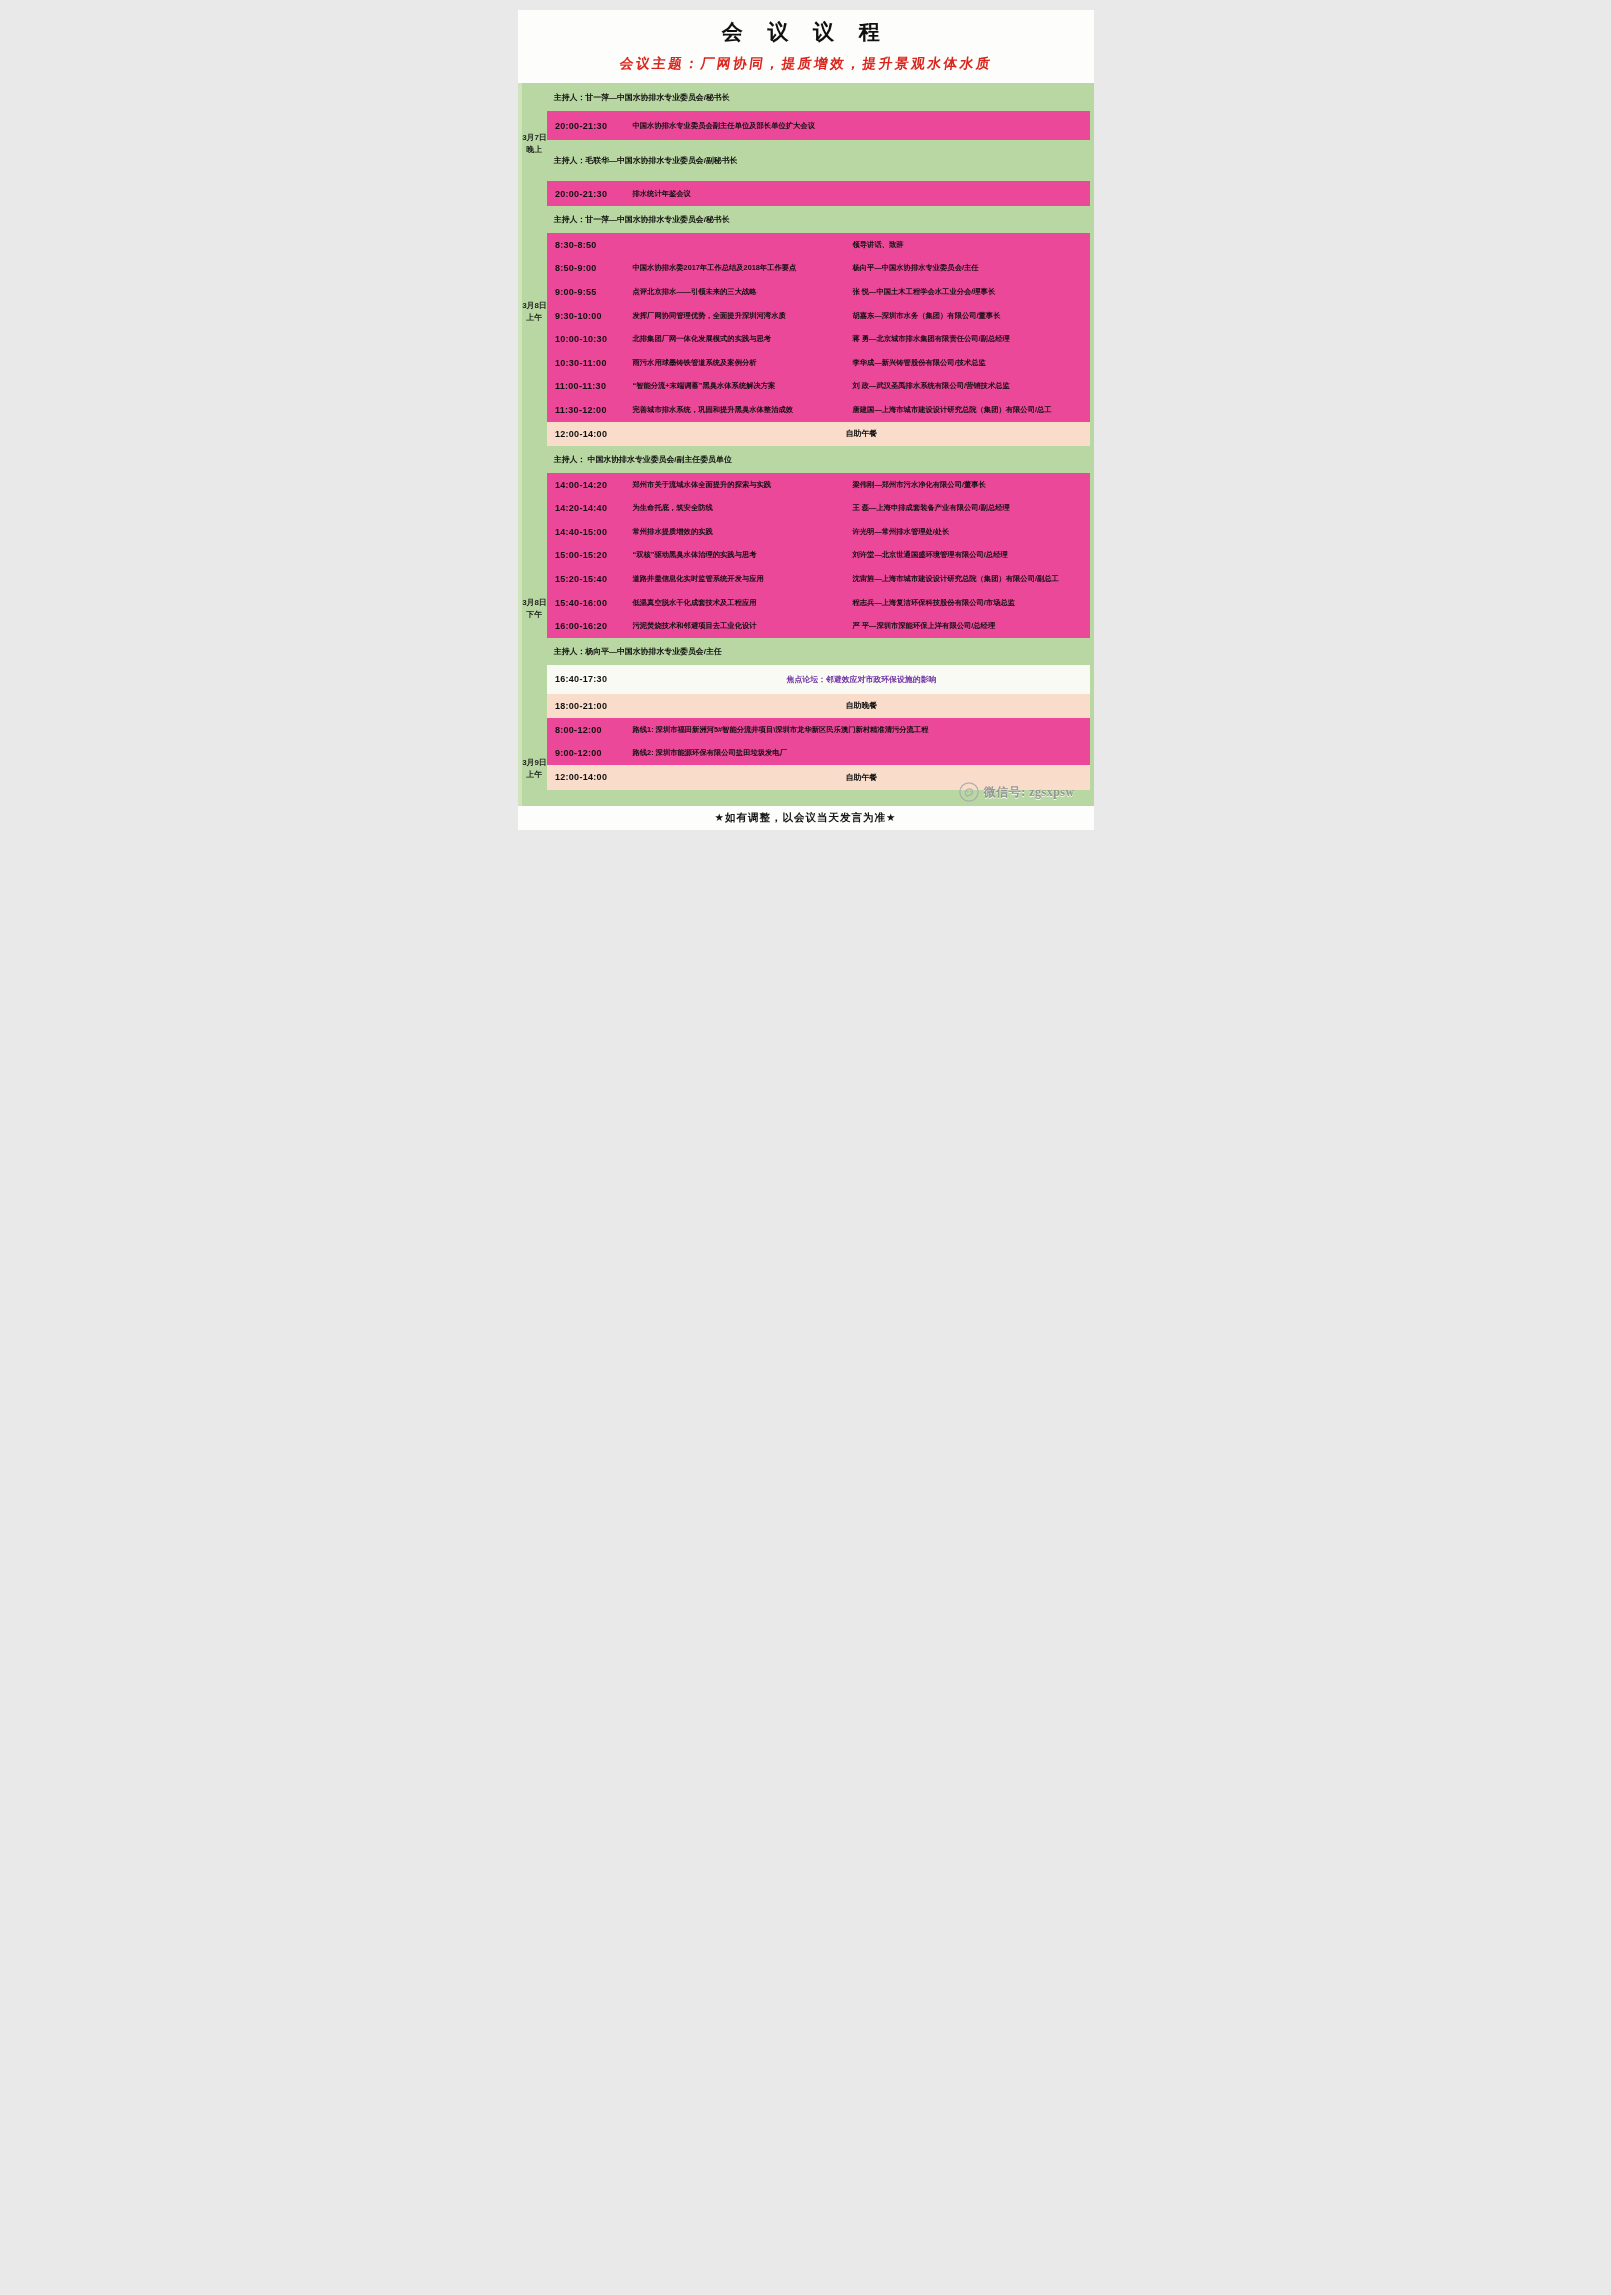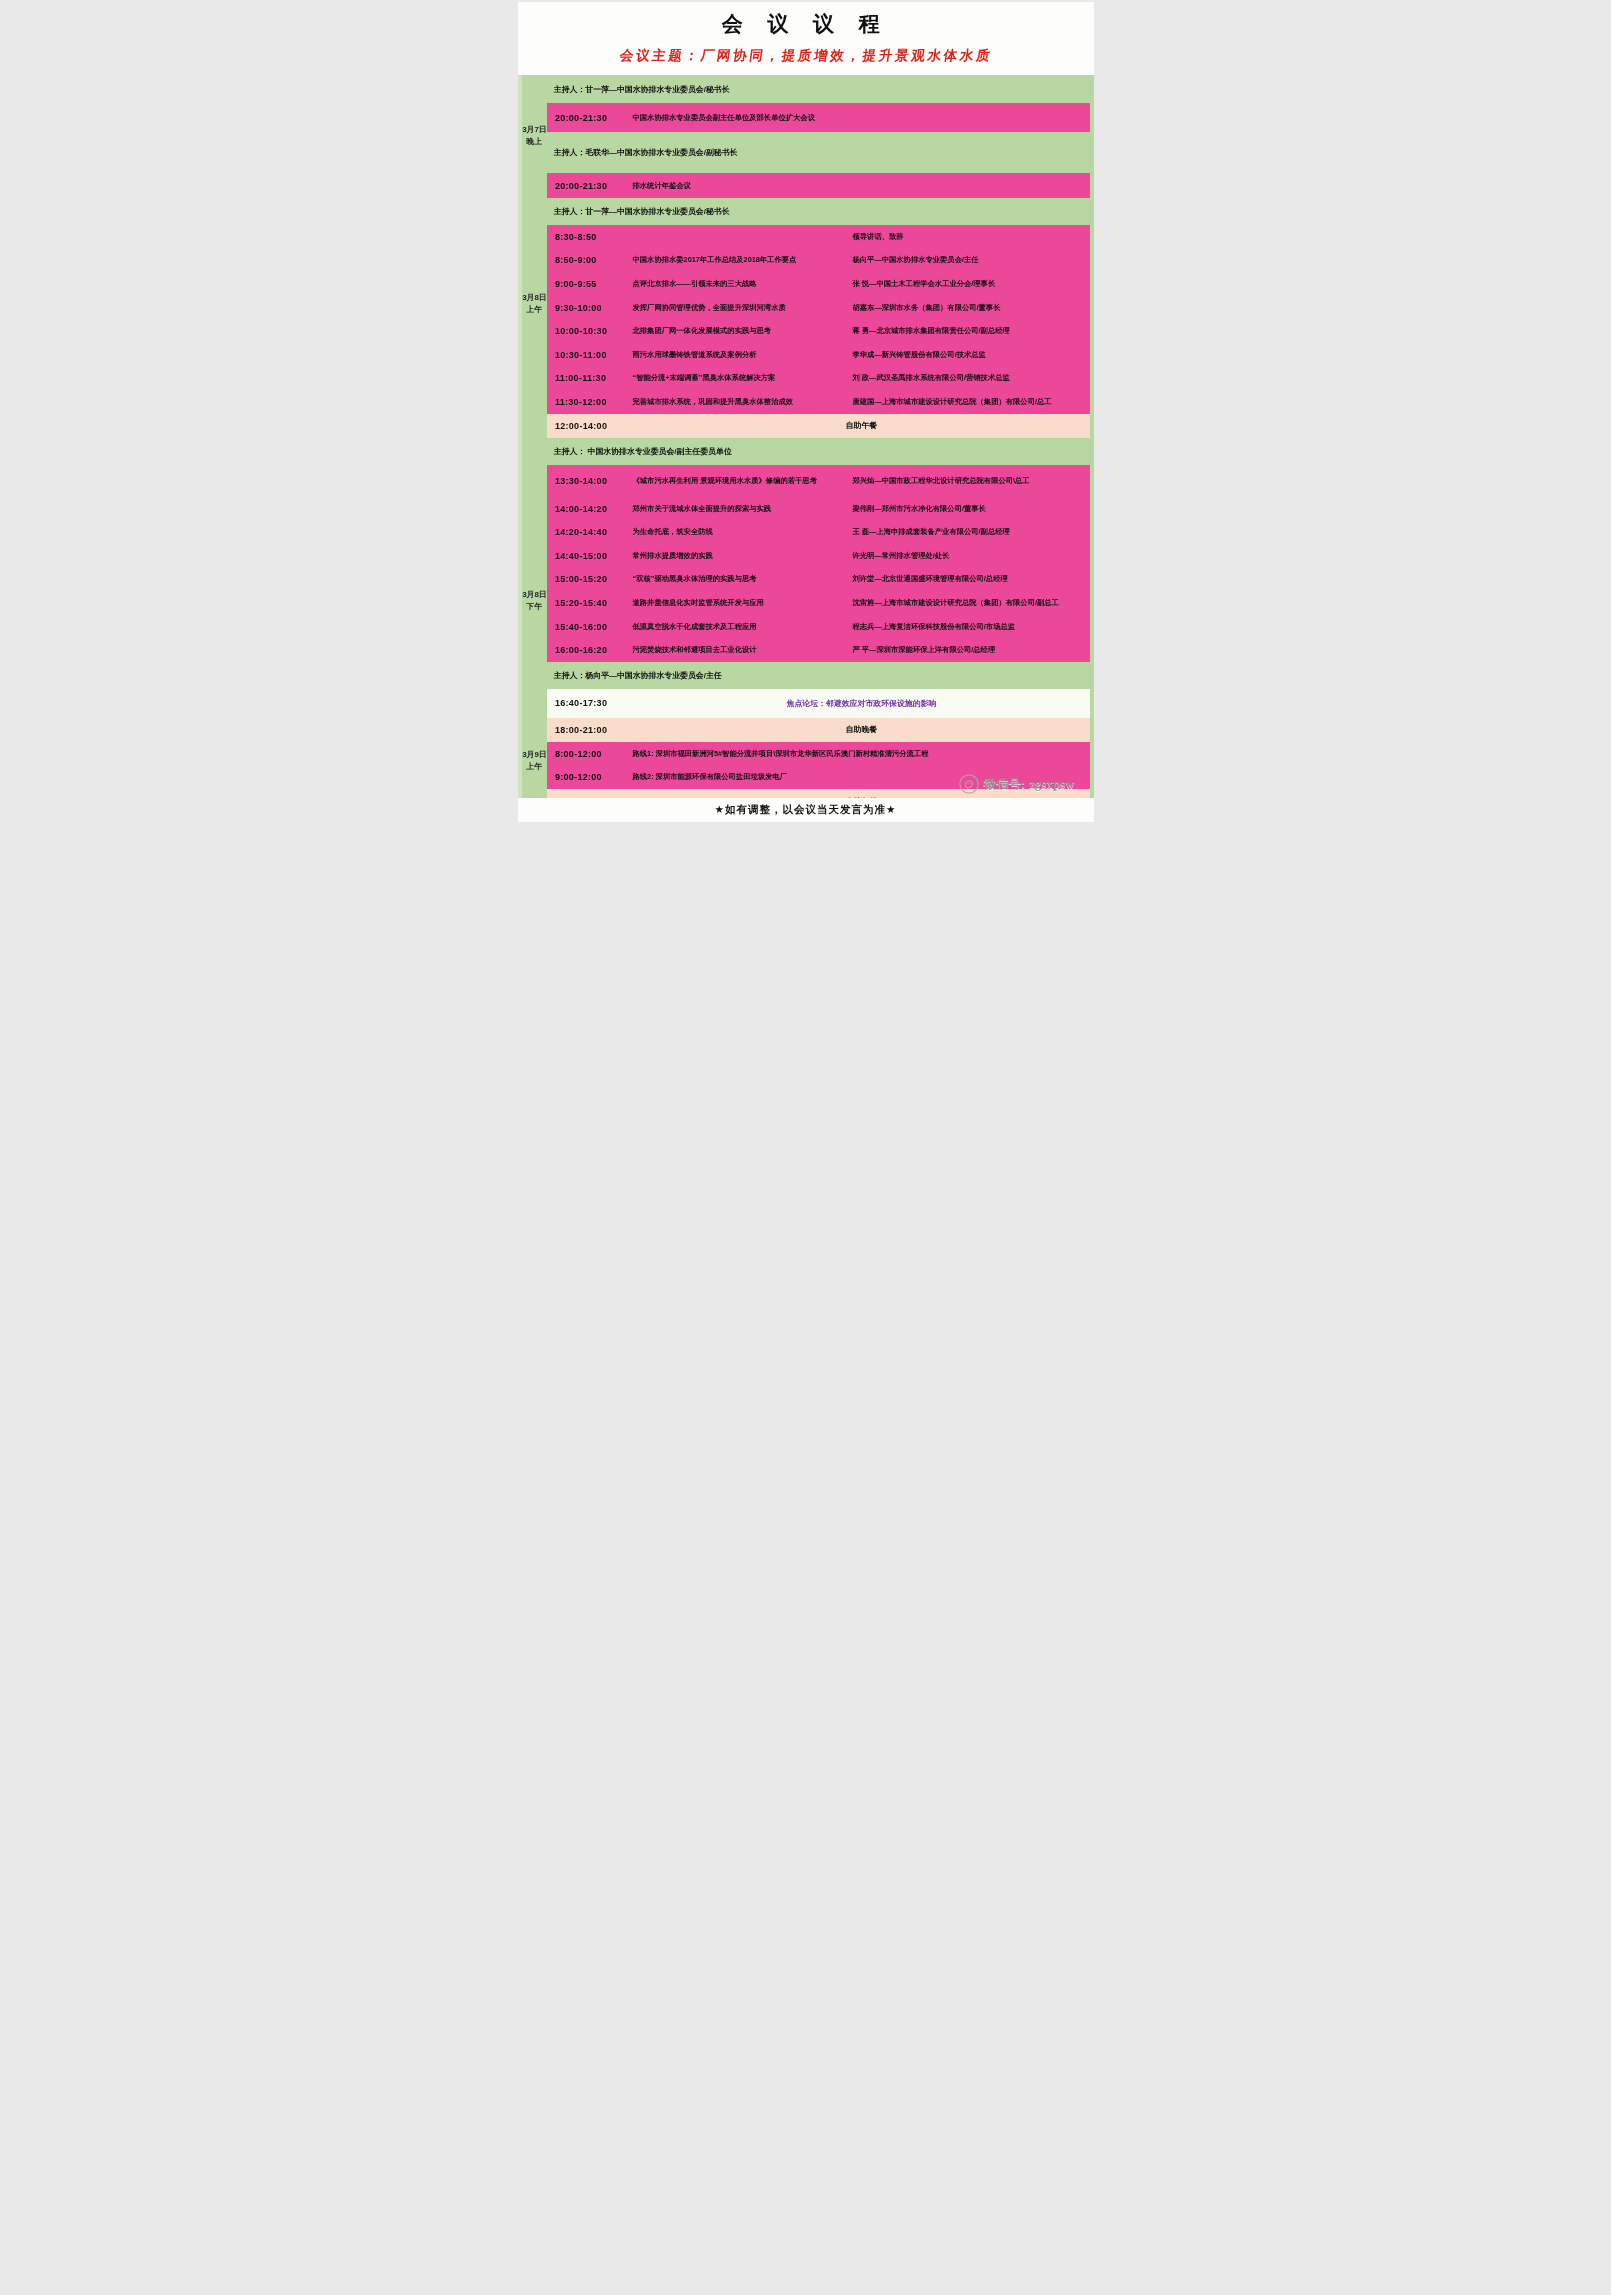--- a/index.html
+++ b/index.html
@@ -1,16 +1,16 @@
 <!DOCTYPE html>
 <html style="font-size:8.4px"><head>
 <meta charset="utf-8">
 <style>
   html,body{margin:0;padding:0;background:#e9e9e9;}
-  .page{position:relative;width:576px;height:820px;margin:2px auto;background:#fdfdfb;
+  .page{position:relative;width:576px;height:820px;margin:10px auto;background:#fdfdfb;
         font-family:"Liberation Sans","DejaVu Sans",sans-serif;overflow:hidden;}
 
   
   .header{position:absolute;top:0;left:0;right:0;height:73px;background:#fdfdfb;text-align:center;}
   .title{padding-top:8.4px;font-size:21px;font-weight:900;letter-spacing:9.4px;color:#101010;}
   .theme{margin-top:8.4px;font-size:13.6px;font-weight:800;color:#d9251d;letter-spacing:2.6px;
          transform:skewX(-8deg);}
 
   
   .board{position:absolute;top:73px;left:0;width:576px;height:723px;background:#b9d7a2;}
@@ -141,25 +141,20 @@
           <div class="topic">完善城市排水系统，巩固和提升黑臭水体整治成效</div>
           <div class="speaker">唐建国—上海市城市建设设计研究总院（集团）有限公司/总工</div>
         </div>
         <div class="row meal" data-idx="14">
           <div class="t">12:00-14:00</div>
           <div class="center">自助午餐</div>
         </div>
         <div class="row host" data-idx="15">
           <div class="host-text">主持人： 中国水协排水专业委员会/副主任委员单位</div>
         </div>
-        <div class="row item" data-idx="16">
-          <div class="t">13:30-14:00</div>
-          <div class="topic">《城市污水再生利用 景观环境用水水质》修编的若干思考</div>
-          <div class="speaker">郑兴灿—中国市政工程华北设计研究总院有限公司\总工</div>
-        </div>
         <div class="row item" data-idx="17">
           <div class="t">14:00-14:20</div>
           <div class="topic">郑州市关于流域水体全面提升的探索与实践</div>
           <div class="speaker">梁伟刚—郑州市污水净化有限公司/董事长</div>
         </div>
         <div class="row item" data-idx="18">
           <div class="t">14:20-14:40</div>
           <div class="topic">为生命托底，筑安全防线</div>
           <div class="speaker">王  磊—上海申排成套装备产业有限公司/副总经理</div>
         </div>

